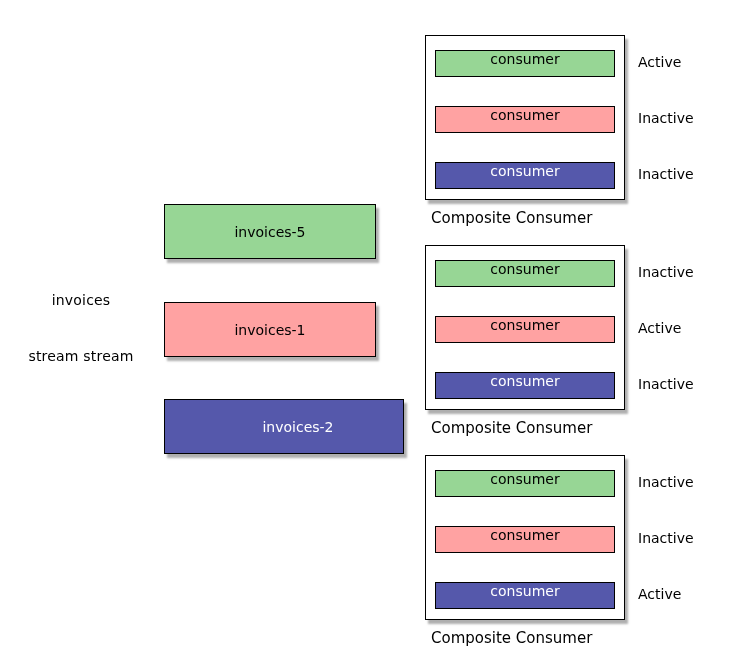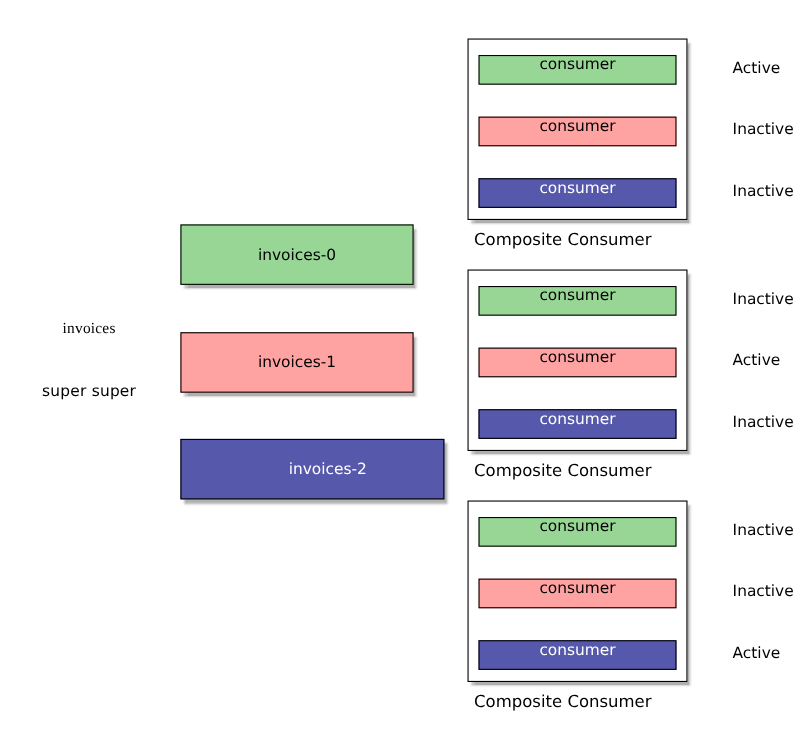--- a/index.html
+++ b/index.html
@@ -8,21 +8,21 @@
     width:730px; height:672px;
     background:#ffffff;
     font-family:"DejaVu Sans","Liberation Sans",sans-serif;
     color:#000;
     overflow:hidden;
   }
   .side-label {
     position:absolute; left:18px; width:126px;
     text-align:center; font-size:14px; letter-spacing:0.2px;
   }
-  #lbl-stream-name { top:292px;font-family:Liberation Serif, serif; }
+  #lbl-stream-name { top:292px; }
   #lbl-stream-type { top:348px; }
 
   .partition {
     position:absolute; left:164px; width:210px; height:53px;
     border:1.5px solid #000;
     box-shadow:3px 4px 2px rgba(110,110,110,0.55);
     display:flex; align-items:center; justify-content:center;
     font-size:14px;
   }
   #partition-0 { top:204px; }
@@ -44,43 +44,43 @@
     border:1.5px solid #000;
     display:flex; justify-content:center;
     font-size:14px;
   }
   .row-0 { top:14px; }
   .row-1 { top:70px; }
   .row-2 { top:126px; }
 
   .status {
     position:absolute; left:213px; height:28px; line-height:28px;
-    font-size:14px; white-space:nowrap;margin-left:28px;
+    font-size:14px; white-space:nowrap;
   }
   .status.row-0 { top:13px; }
   .status.row-1 { top:69px; }
   .status.row-2 { top:125px; }
 
   .glabel {
     position:absolute; left:6px; top:174px;
     font-size:15px; white-space:nowrap;
   }
 
   .text-light { color:#ffffff; }
 </style>
 </head>
 <body>
 
 <div id="canvas">
 
   <div id="lbl-stream-name" class="side-label">invoices</div>
-  <div id="lbl-stream-type" class="side-label">super super</div>
+  <div id="lbl-stream-type" class="side-label">stream stream</div>
 
   <div id="partition-0" class="partition" style="background-color: rgb(151, 214, 149);">
-    <span>invoices-0</span>
+    <span>invoices-5</span>
   </div>
   <div id="partition-1" class="partition" style="background-color: rgb(255, 162, 162); justify-content: center;">
     <span>invoices-1</span>
   </div>
   <div id="partition-2" class="partition text-light" style="background-color: rgb(85, 88, 171);">
     <span>invoices-2</span>
   </div>
 
   <div id="cgroup-0" class="cgroup">
     <div class="gbox">

